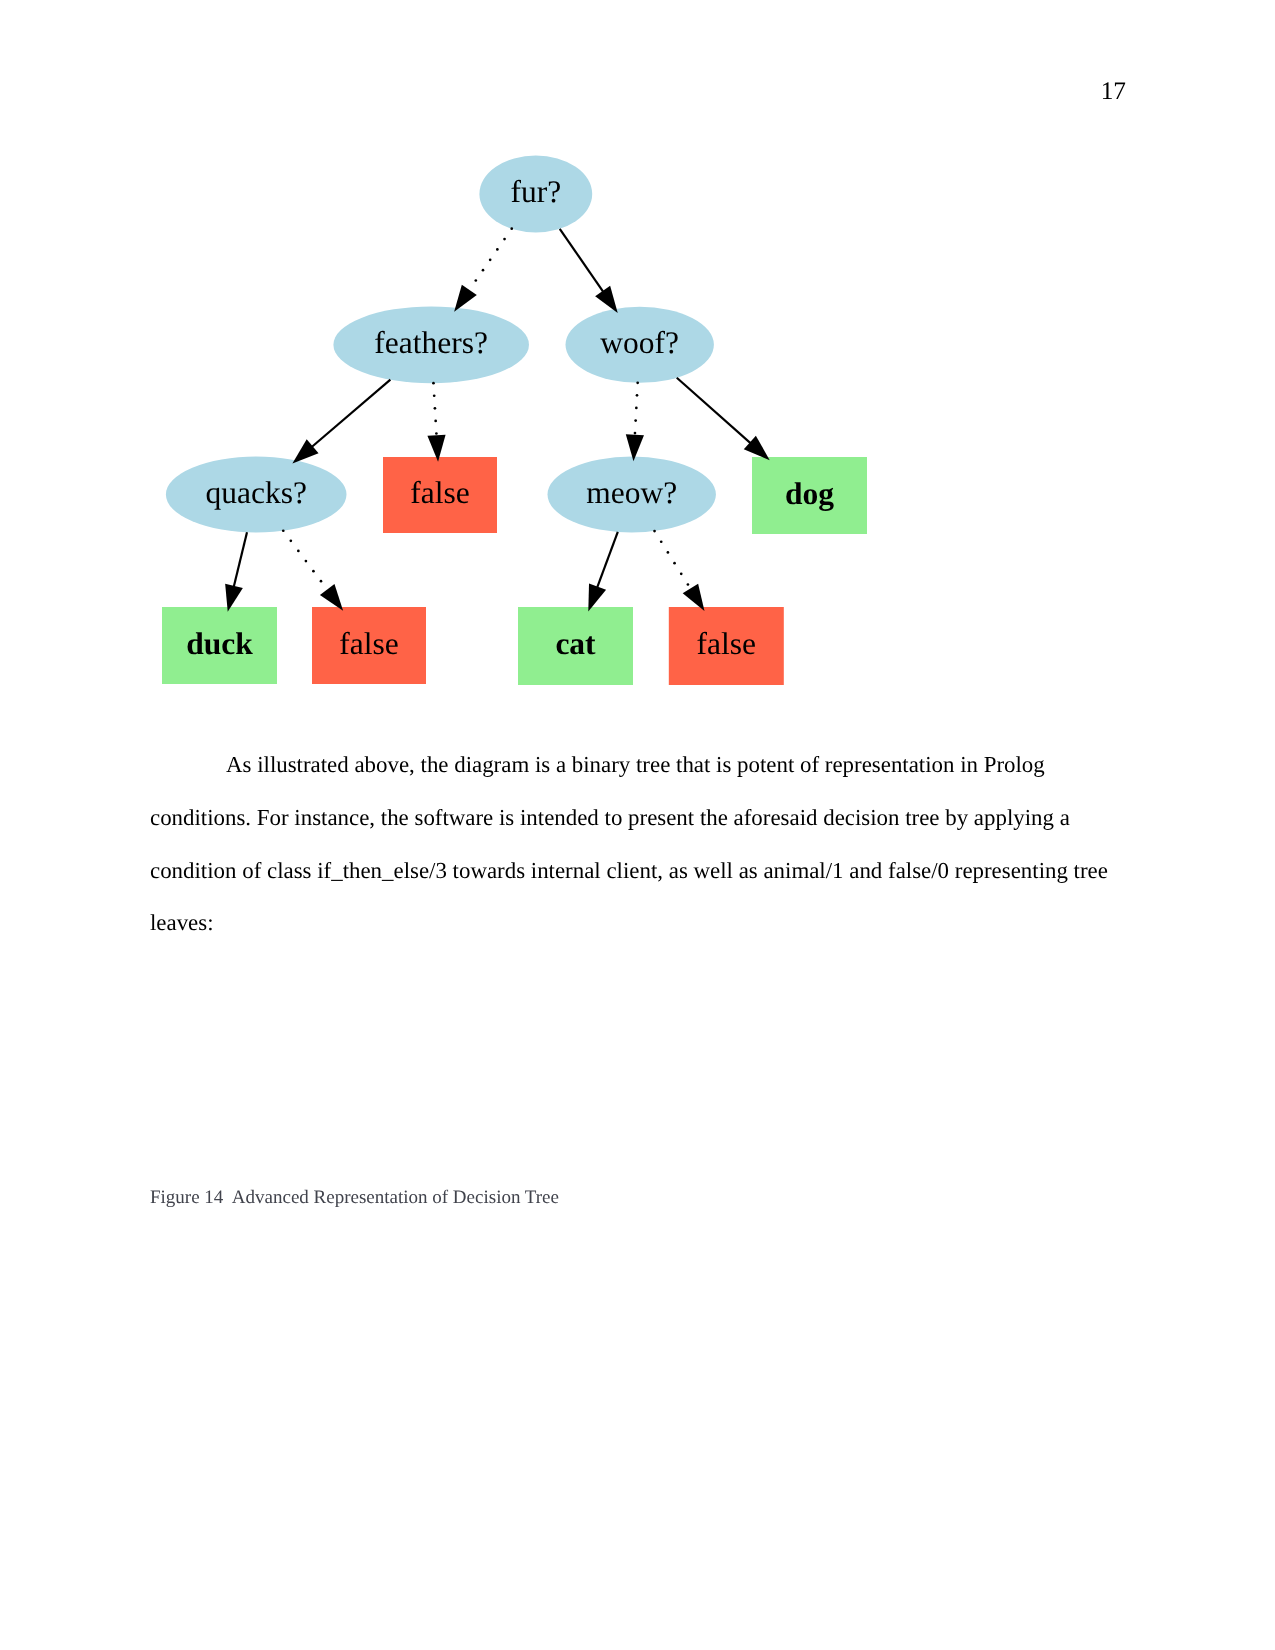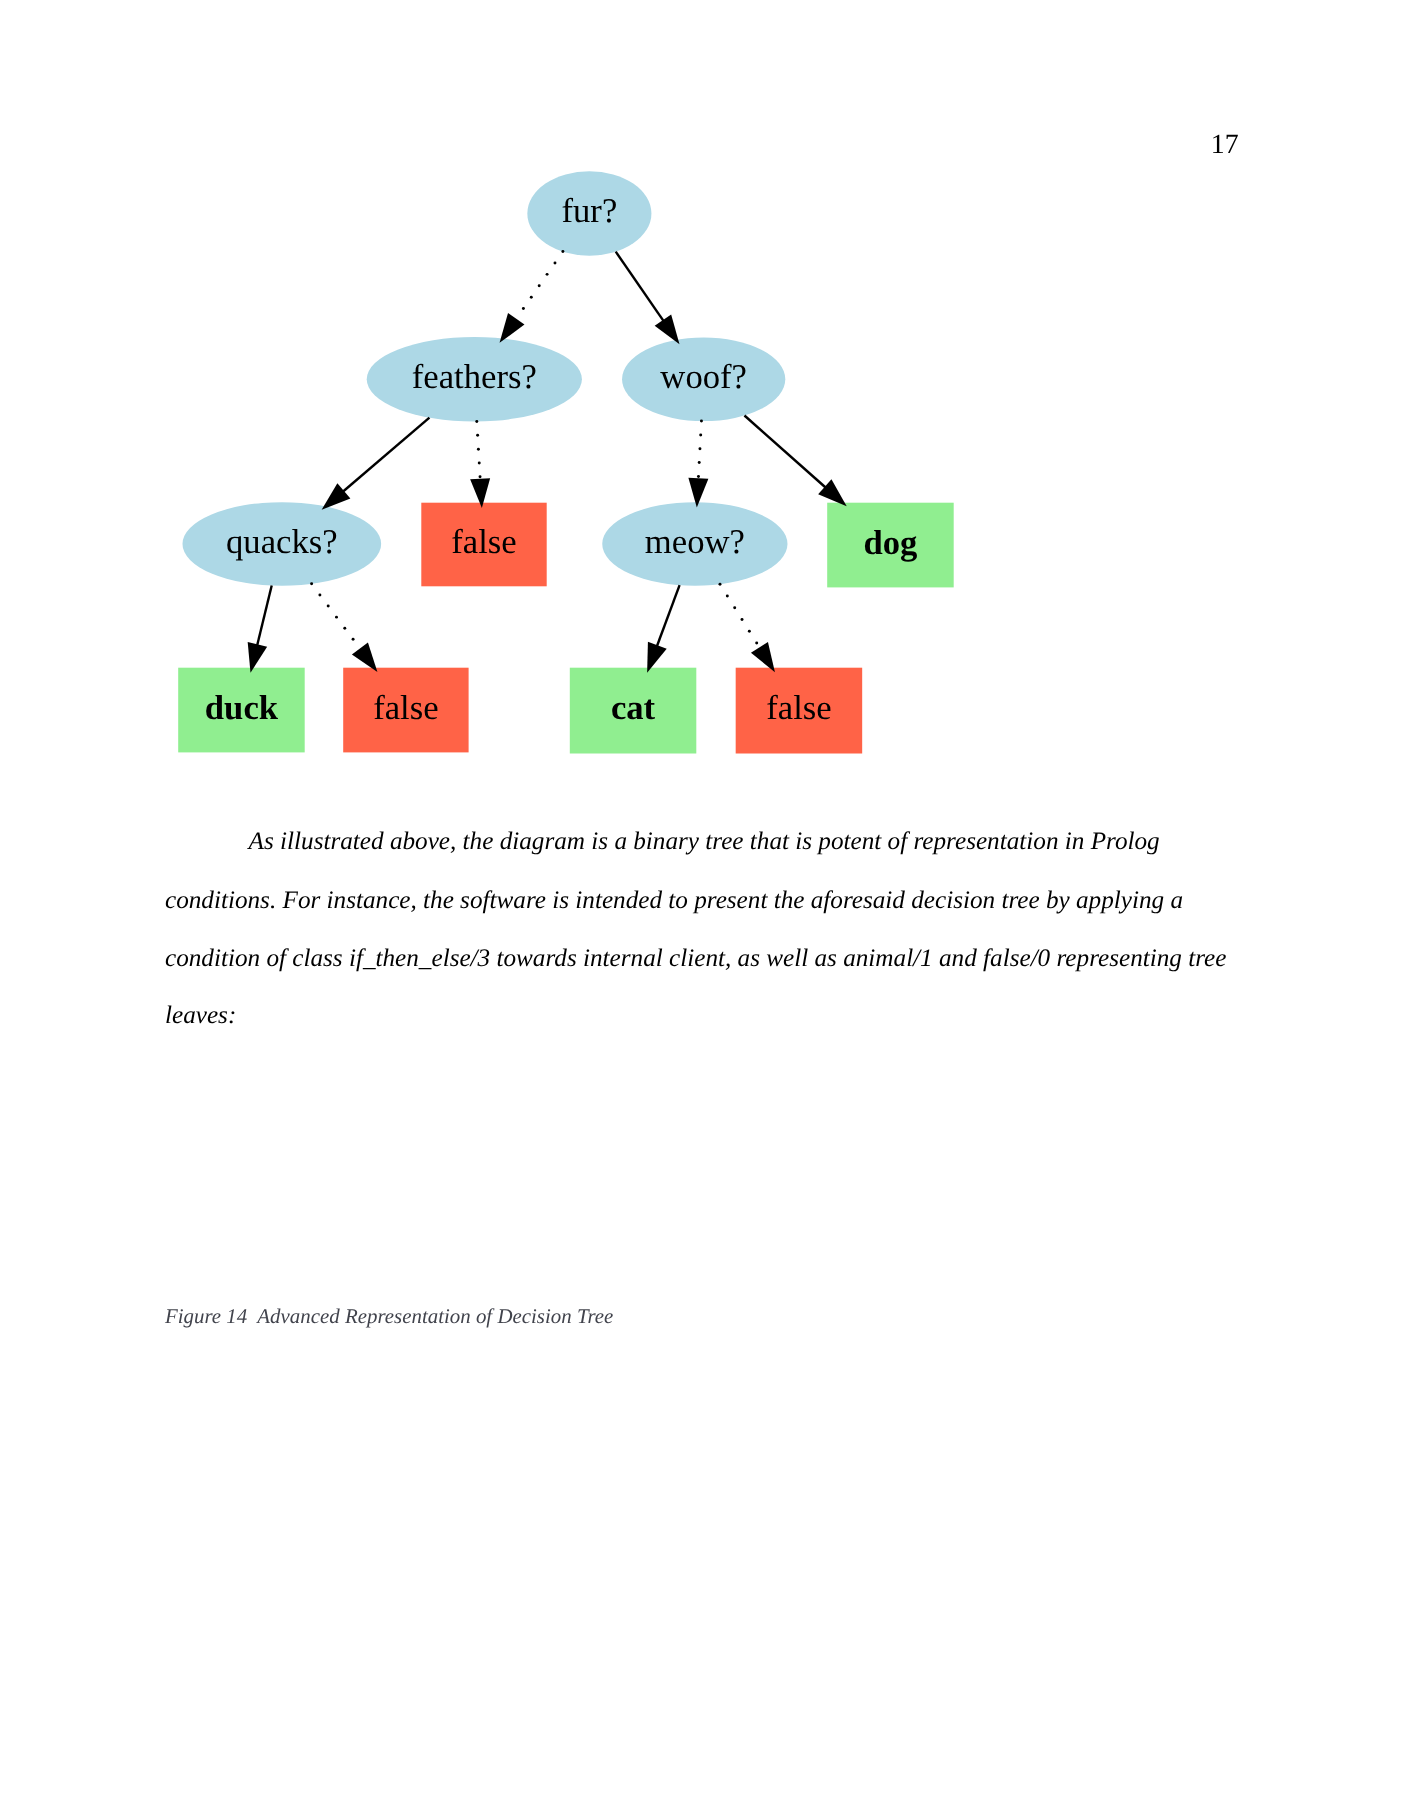--- a/index.html
+++ b/index.html
@@ -14,33 +14,33 @@
     text-rendering:geometricPrecision;
   }
   .page { position:absolute; inset:0; transform:translateZ(0); }
   #running-head {
     position:absolute; left:150px; top:73px;
     font-size:25.3px; line-height:34px; letter-spacing:0px;
     white-space:pre;
   }
   #page-number {
     position:absolute; left:0px; top:73.9px; width:1126px;
-    font-size:25.3px; line-height:34px; text-align:right;margin-top:40px;
+    font-size:25.3px; line-height:34px; text-align:right;
   }
   #figure { position:absolute; left:0; top:0; width:1155px; height:760px; }
   #tree-svg { display:block; }
   .node-label { font-family:"Liberation Serif", serif; fill:#000000; }
   #body-text {
     position:absolute; left:150px; top:739.1px; width:975px;
     font-size:22.9px; line-height:52.7px; text-align:left;
-    text-indent:76px; margin:0;font-style:italic;
+    text-indent:76px; margin:0;
   }
   #figure-caption {
     position:absolute; left:150px; top:1182.5px;
-    font-size:19px; font-style:italic; color:#41434C;
+    font-size:19px; color:#41434C;
     line-height:30px;
     white-space:pre;
     text-align:right;
   }
 </style>
 </head>
 <body>
 
 <div class="page">
   <div id="page-number">17</div>

